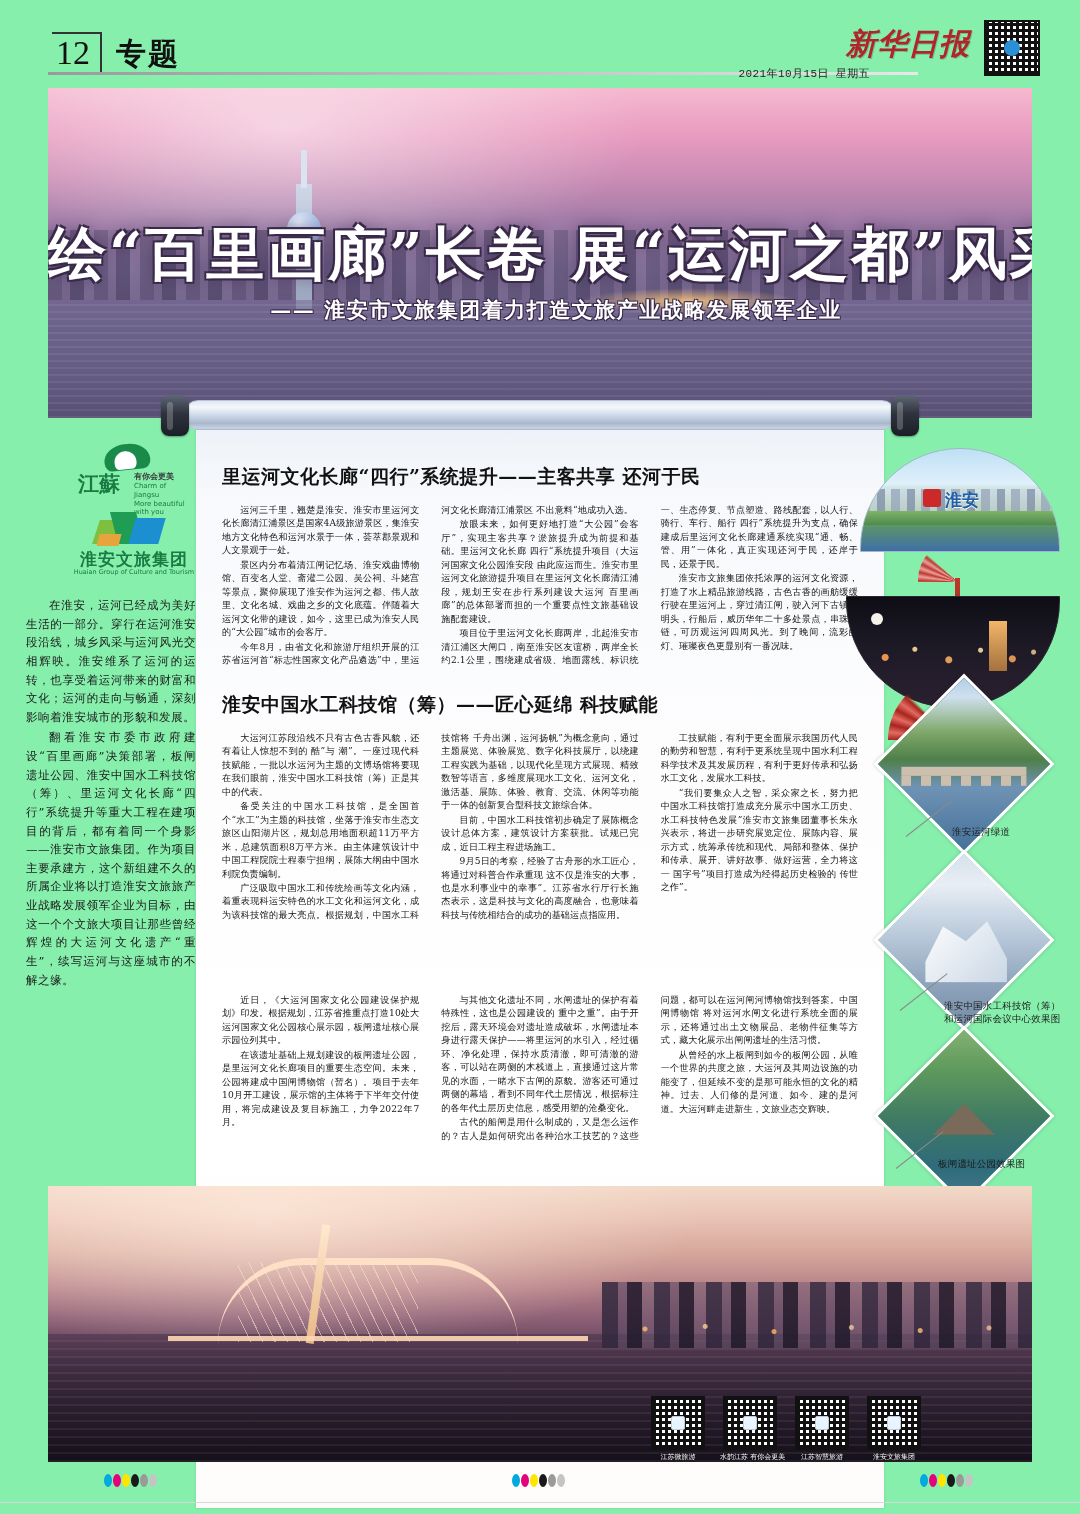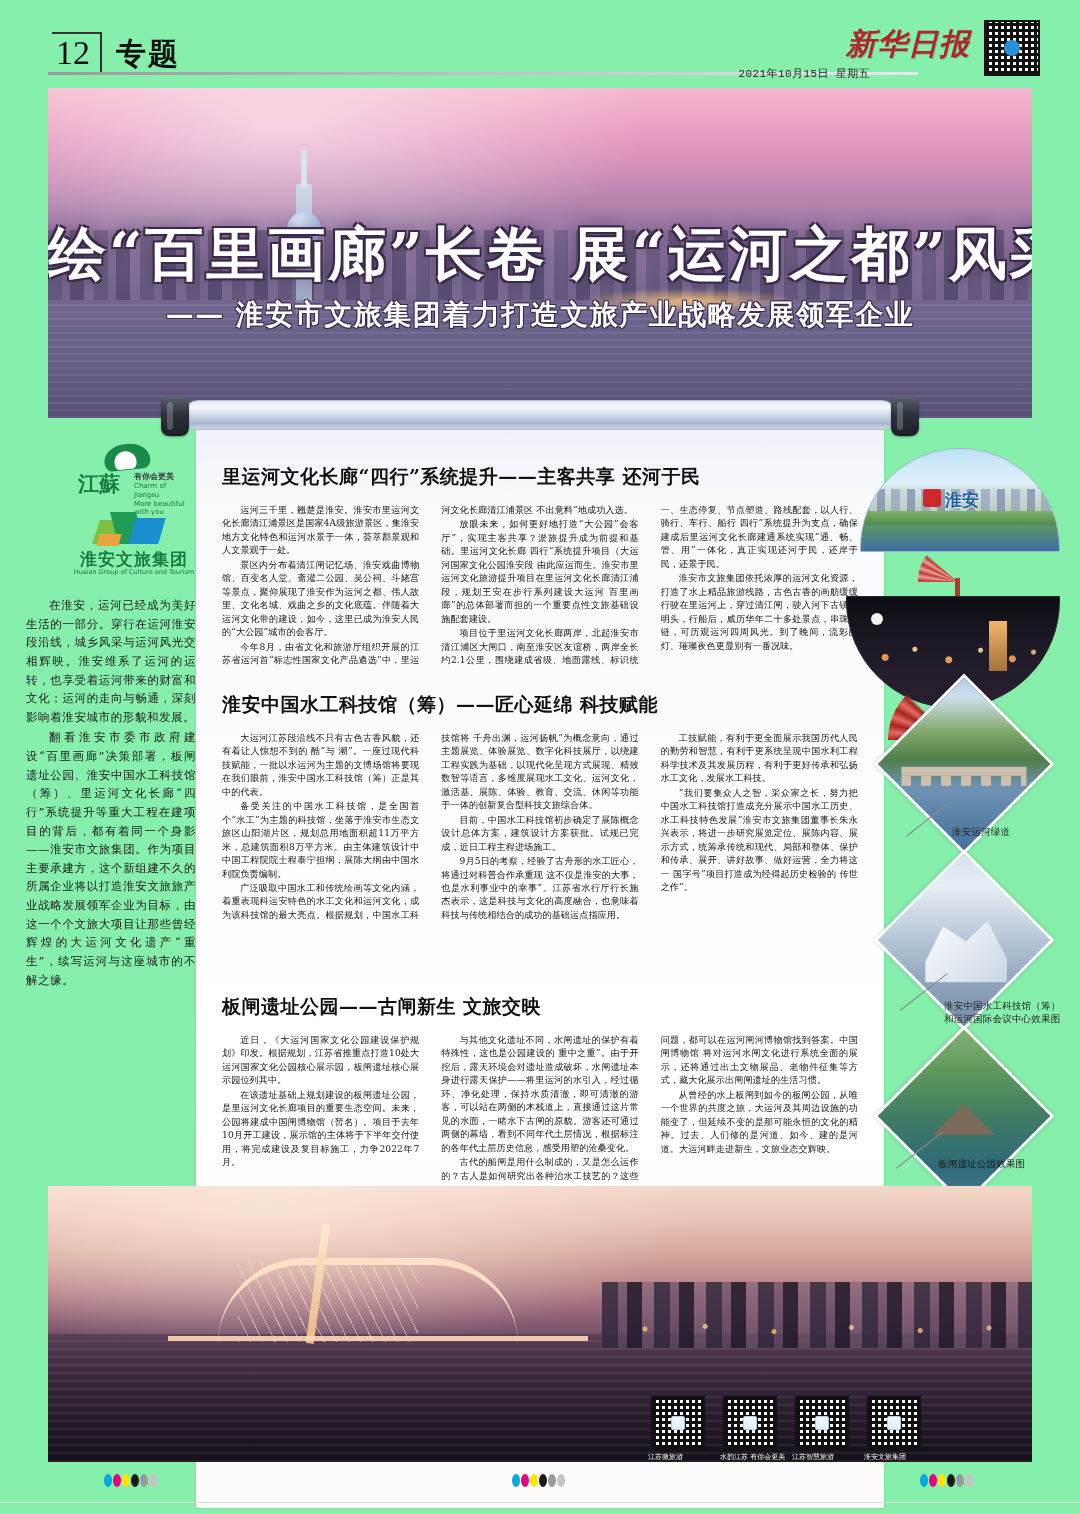--- a/index.html
+++ b/index.html
@@ -107,24 +107,24 @@
     text-align: center;
     font-family: "DejaVu Serif", serif;
     font-size: 58px; font-weight: bold; color: #ffffff;
     letter-spacing: 3px;
     text-shadow:
       -2px -2px 0 #3a2a4a, 2px -2px 0 #3a2a4a, -2px 2px 0 #3a2a4a, 2px 2px 0 #3a2a4a,
       0 0 18px rgba(60,40,80,.8);
     white-space: nowrap;
   }
   .subhead {
-    position: absolute; left: 0; top: 208px; width: 100%;
+    position: absolute; left: 16px; top: 208px; width: 100%;
     text-align: center;
     font-family: "DejaVu Serif", serif;
-    font-size: 28px; font-weight: bold; color: #ffffff;
+    font-size: 21px; font-weight: bold; color: #ffffff;
     letter-spacing: 1.5px;
     text-shadow: -1px -1px 0 #3a2a4a, 1px -1px 0 #3a2a4a, -1px 1px 0 #3a2a4a, 1px 1px 0 #3a2a4a;
     white-space: nowrap;
   }
 
   
   .logo-jiangsu {
     position: absolute; left: 78px; top: 444px; width: 112px; height: 62px;
   }
   .logo-swoosh {
@@ -407,21 +407,21 @@
       radial-gradient(circle at 58% 44%, rgba(255,220,160,.7) 0 2px, transparent 3px),
       radial-gradient(circle at 74% 56%, rgba(255,190,120,.8) 0 2px, transparent 3px),
       radial-gradient(circle at 90% 46%, rgba(255,210,150,.7) 0 2px, transparent 3px);
   }
 
   
   .qr-strip {
     position:absolute; left:640px; top:1396px; width:300px; height:66px;
     display:flex; gap: 12px;
   }
-  .qr-item { width: 60px; }
+  .qr-item { width: 60px; text-align:center; }
   .qr-img { width: 54px; height: 54px; margin: 0 auto; position:relative; }
   .qr-img::after{
     content:""; position:absolute; left:50%; top:50%; width:12px; height:12px;
     transform:translate(-50%,-50%); background:#e8f4ff; border:1px solid #bcd; border-radius:2px;
   }
   .qr-label {
     font-size: 7px; color:#ffffff; margin-top:2px; letter-spacing:0;
     font-family:"DejaVu Sans", sans-serif; white-space:nowrap;
     text-shadow: 0 0 2px rgba(0,0,0,.9);
   }
@@ -511,21 +511,20 @@
       <div class="cols3 block b3">
         <p>大运河江苏段沿线不只有古色古香风貌，还有着让人惊想不到的  酷”与  潮”。一座过现代科技赋能，一批以水运河为主题的文博场馆将要现在我们眼前，淮安中国水工科技馆（筹）正是其中的代表。</p>
         <p>备受关注的中国水工科技馆，是全国首个“水工”为主题的科技馆，坐落于淮安市生态文旅区山阳湖片区，规划总用地面积超11万平方米，总建筑面积8万平方米。由主体建筑设计中中国工程院院士程泰宁担纲，展陈大纲由中国水利院负责编制。</p>
         <p>广泛吸取中国水工和传统绘画等文化内涵，着重表现科运安特色的水工文化和运河文化，成为该科技馆的最大亮点。根据规划，中国水工科技馆将  千舟出渊，运河扬帆”为概念意向，通过主题展览、体验展览、数字化科技展厅，以绕建工程实践为基础，以现代化呈现方式展现、精致数智等语言，多维度展现水工文化、运河文化，激活基、展陈、体验、教育、交流、休闲等功能于一体的创新复合型科技文旅综合体。</p>
         <p>目前，中国水工科技馆初步确定了展陈概念设计总体方案，建筑设计方案获批。试规已完成，近日工程主程进场施工。</p>
         <p>9月5日的考察，经验了古舟形的水工匠心，将通过对科普合作承重现  这不仅是淮安的大事，也是水利事业中的幸事”。江苏省水行厅行长施杰表示，这是科技与文化的高度融合，也意味着科技与传统相结合的成功的基础运点指应用。</p>
         <p>工技赋能，有利于更全面展示我国历代人民的勤劳和智慧，有利于更系统呈现中国水利工程科学技术及其发展历程，有利于更好传承和弘扬水工文化，发展水工科技。</p>
         <p>“我们要集众人之智，采众家之长，努力把中国水工科技馆打造成充分展示中国水工历史、水工科技特色发展”淮安市文旅集团董事长朱永兴表示，将进一步研究展览定位、展陈内容、展示方式，统筹承传统和现代、局部和整体、保护和传承、展开、讲好故事、做好运营，全力将这一  国字号”项目打造成为经得起历史检验的  传世之作”。</p>
       </div>
 
-      <div class="sec-title t2">板闸遗址公园——古闸新生  文旅交映</div>
       <div class="cols3 block b3">
         <p>近日，《大运河国家文化公园建设保护规划》印发。根据规划，江苏省推重点打造10处大运河国家文化公园核心展示园，板闸遗址核心展示园位列其中。</p>
         <p>在该遗址基础上规划建设的板闸遗址公园，是里运河文化长廊项目的重要生态空间。未来，公园将建成中国闸博物馆（暂名）。项目于去年10月开工建设，展示馆的主体将于下半年交付使用，将完成建设及复目标施工，力争2022年7月。</p>
         <p>与其他文化遗址不同，水闸遗址的保护有着特殊性，这也是公园建设的  重中之重”。由于开挖后，露天环境会对遗址造成破坏，水闸遗址本身进行露天保护——将里运河的水引入，经过循环、净化处理，保持水质清澈，即可清澈的游客，可以站在两侧的木栈道上，直接通过这片常见的水面，一睹水下古闸的原貌。游客还可通过两侧的幕墙，看到不同年代土层情况，根据标注的各年代土层历史信息，感受用塑的沧桑变化。</p>
         <p>古代的船闸是用什么制成的，又是怎么运作的？古人是如何研究出各种治水工技艺的？这些问题，都可以在运河闸河博物馆找到答案。中国闸博物馆  将对运河水闸文化进行系统全面的展示，还将通过出土文物展品、老物件征集等方式，藏大化展示出闸闸遗址的生活习惯。</p>
         <p>从曾经的水上板闸到如今的板闸公园，从唯一个世界的共度之旅，大运河及其周边设施的功能变了，但延续不变的是那可能永恒的文化的精神。过去、人们修的是河道、如今、建的是河道。大运河畔走进新生，文旅业态交辉映。</p>
       </div>
 
       <div class="cols3 block b4">
         <p>当前，淮安迎来新的发展机遇，这座国家历史文化名城和运河遗产城市，正成为彰显大运河价值和社会精神的杰出代表。展望2035年，我们要与全省同步率先基本实现社会主义现代化，基本确立长三角北部现代化中心城市地位。在此基础上，再经过15年努力，为我们党实现第二个百年奋斗目标时，“运河之都”必将  壮丽东南第一州”的历史华彩在淮安大地鲜活重现。中共淮安市委书记陈之常在中国共产党淮安市第八次代表大会上表示。围绕淮安市委市政府部署，淮安市文旅集团将通过一个个文旅项目  精雕细琢”，做足做好  生态+文化+旅游”大文章，在运河之畔绘就文旅高质量发展的幸福画卷，奋力书写  把家乡建设得更美更好”的文旅答卷。</p>

